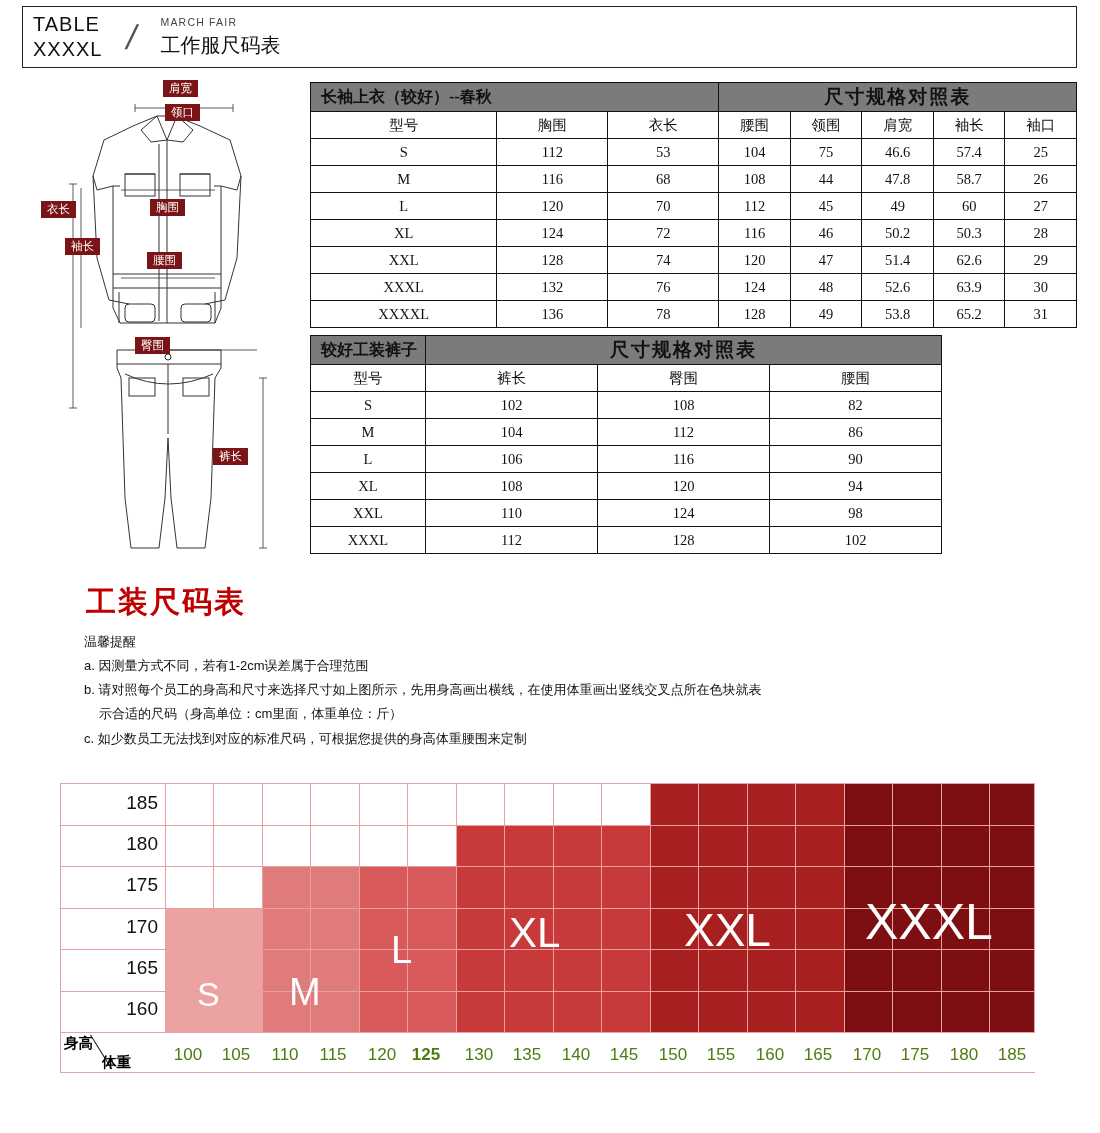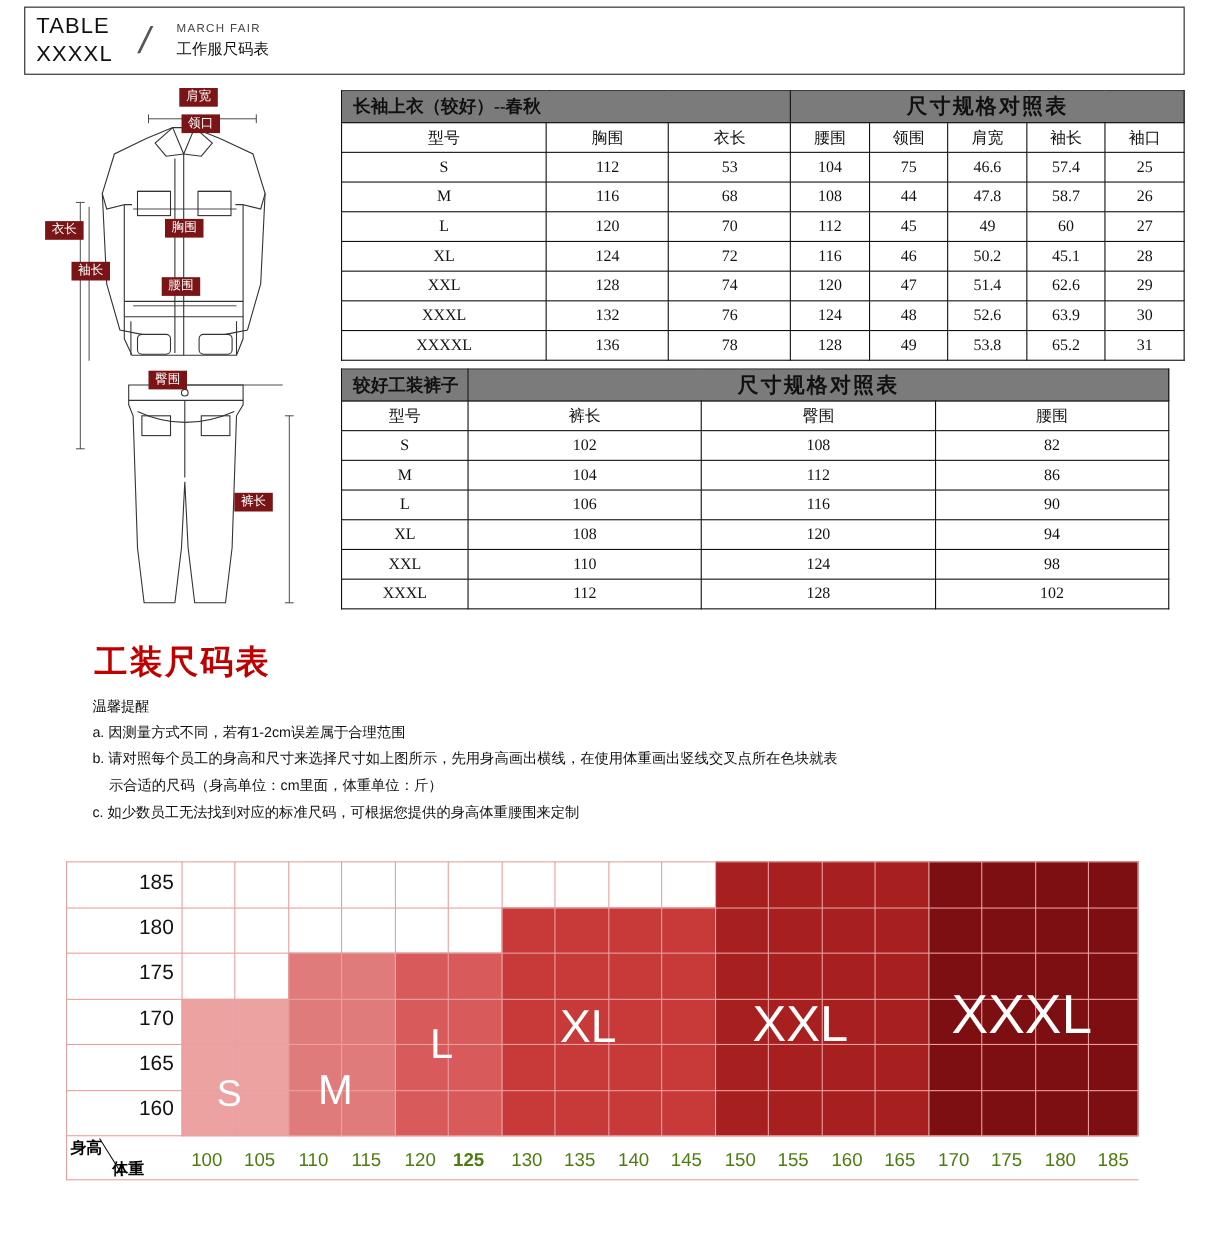--- a/index.html
+++ b/index.html
@@ -39,21 +39,21 @@
     margin: 0 6px 0 0;
   }
   .hdr-right { padding-left: 18px; }
   .hdr-right .en {
     font-size: 10.5px;
     letter-spacing: 1.2px;
     color: #444;
     margin-bottom: 4px;
   }
   .hdr-right .cn {
-    font-size: 14px;
+    font-size: 20px;
     color: #111;
   }
 
   
   .illus {
     position: absolute;
     left: 25px; top: 78px;
     width: 285px; height: 495px;
   }
   .tag {
@@ -296,21 +296,21 @@
         <td>60</td>
         <td>27</td>
       </tr>
       <tr>
         <td>XL</td>
         <td>124</td>
         <td>72</td>
         <td>116</td>
         <td>46</td>
         <td>50.2</td>
-        <td>45.1</td>
+        <td>50.3</td>
         <td>28</td>
       </tr>
       <tr>
         <td>XXL</td>
         <td>128</td>
         <td>74</td>
         <td>120</td>
         <td>47</td>
         <td>51.4</td>
         <td>62.6</td>
@@ -333,21 +333,21 @@
         <td>128</td>
         <td>49</td>
         <td>53.8</td>
         <td>65.2</td>
         <td>31</td>
       </tr>
     </tbody>
   </table>
 </div>
 
-<div class="tbl-wrap" style="top:335px; width:753px;">
+<div class="tbl-wrap" style="top:335px; width:632px;">
   <table class="size">
     <tbody>
       <tr class="band">
         <td class="band-left" style="width:115px;">较好工装裤子</td>
         <td class="band-mid" colspan="3">尺寸规格对照表</td>
       </tr>
       <tr class="hdr-row">
         <td style="width:115px;">型号</td>
         <td>裤长</td>
         <td>臀围</td>

